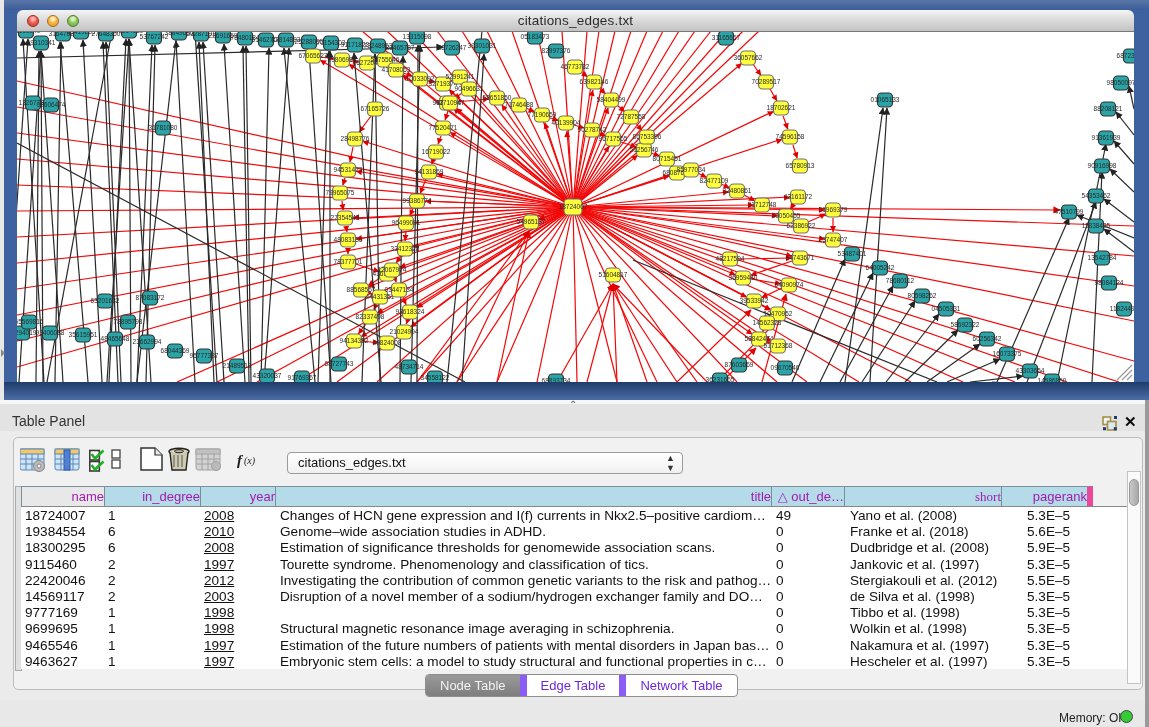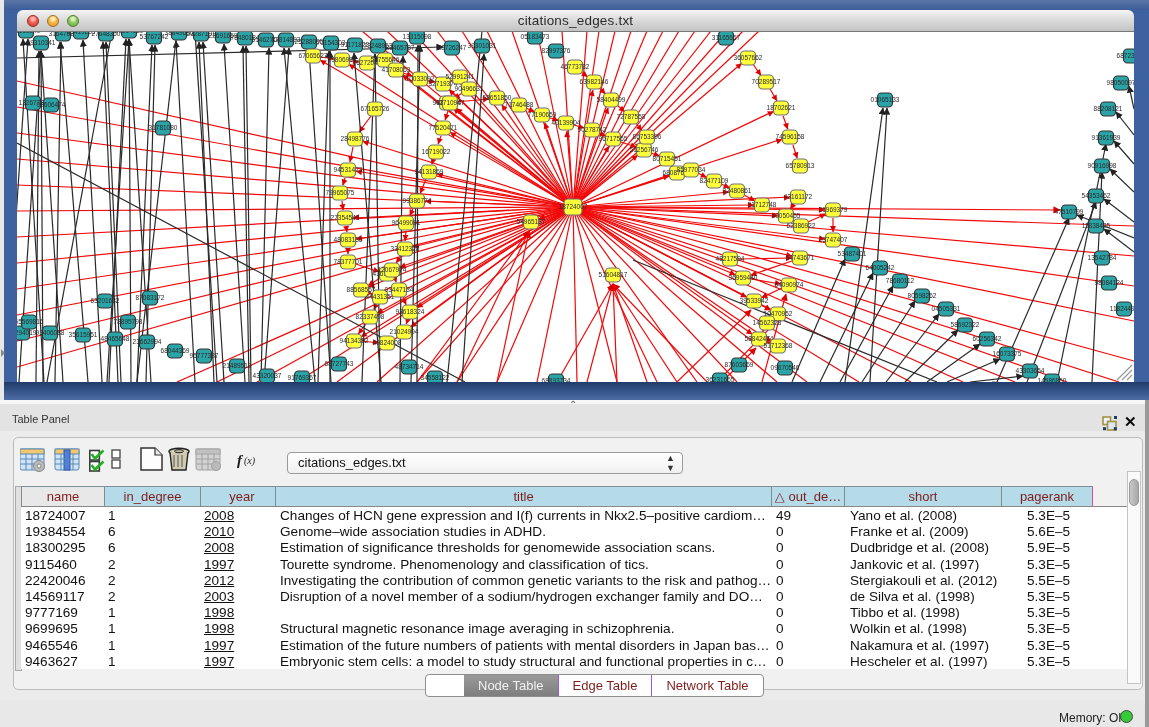--- a/index.html
+++ b/index.html
@@ -8,39 +8,39 @@
 #lstrip{position:absolute;left:0;top:0;width:4px;height:400px;background:#e8e8e8;z-index:5;}
 #titlebar{position:absolute;left:17px;top:10px;width:1117px;height:21px;background:linear-gradient(#f4f4f4,#dcdcdc 45%,#c3c3c3);border-radius:6px 6px 0 0;border-bottom:1px solid #777;z-index:3;}
 #titlebar .title{text-align:center;font-size:13.5px;font-weight:normal;color:#2a2a2a;line-height:21px;letter-spacing:0.2px;}
 .tl{position:absolute;top:5px;width:12px;height:12px;border-radius:50%;box-sizing:border-box;}
 .tl.red{left:9.5px;background:radial-gradient(circle at 50% 30%,#ffb0a8 0 18%,#ee6156 45%,#d3372b);border:1px solid #9a2a20;}
 .tl.yel{left:29.5px;background:radial-gradient(circle at 50% 30%,#ffe9b0 0 18%,#f6b645 45%,#e2982a);border:1px solid #9e6f1e;}
 .tl.grn{left:49.5px;background:radial-gradient(circle at 50% 30%,#d8f0b8 0 18%,#8cc863 45%,#6aaa3e);border:1px solid #527d2a;}
 #canvas{position:absolute;left:17px;top:31px;width:1117px;height:351px;background:#fff;overflow:hidden;z-index:2;}
 #tpanel{position:absolute;left:0;top:400px;width:1149px;height:327px;background:#ebebeb;}
 #tphead{position:absolute;left:0;top:0;width:1149px;height:31px;background:#e3e3e3;border-top:4px solid #f7f7f7;box-sizing:border-box;}
-#tphead .t{position:absolute;left:12px;top:9px;font-size:11px;color:#333;}
+#tphead .t{position:absolute;left:12px;top:9px;font-size:14px;color:#333;}
 #caret{position:absolute;left:569px;top:-5px;font-size:10px;color:#555;}
 #flicon{position:absolute;left:1102px;top:11px;width:16px;height:16px;}
 #xicon{position:absolute;left:1124px;top:9px;font-size:15px;font-weight:bold;color:#0a0a0a;}
 #tpbody{position:absolute;left:13px;top:37px;width:1130px;height:253px;background:#f1f1f1;border:1px solid #bcbcbc;border-radius:5px;box-sizing:border-box;}
 #toolbar{position:absolute;left:6px;top:9px;height:30px;}
 #combo{position:absolute;left:273px;top:14px;width:396px;height:22px;background:linear-gradient(#fff,#f0f0f0);border:1px solid #9a9a9a;border-radius:4px;box-sizing:border-box;font-size:13px;color:#111;line-height:20px;padding-left:10px;}
 #combo .ud{position:absolute;right:7px;top:0px;font-size:9px;color:#333;line-height:10px;text-align:center;}
 #thead{position:absolute;left:7px;top:48px;height:22px;}
-.th{position:absolute;top:0;height:22px;background:#b5dbe9;border:1px solid #7b8f98;border-right:none;box-sizing:border-box;text-align:center;font-size:13px;color:#7f1d1d;line-height:20px;}
+.th{position:absolute;top:0;height:22px;background:#b5dbe9;border:1px solid #7b8f98;border-right:none;box-sizing:border-box;text-align:right;font-size:13px;color:#a21caf;line-height:20px;}
 #tbl{position:absolute;left:7px;top:68px;width:1112px;height:162px;background:#fff;overflow:hidden;border-top:1px solid #888;}
 #gutter{position:absolute;left:1px;top:48px;width:5px;height:183px;background:#e0e0e0;border:1px solid #aaa;}
 .tr{position:relative;height:16.2px;font-size:13.6px;color:#111;white-space:nowrap;}
 .tr div{position:absolute;top:1px;}
 .c0{left:4px;} .c1{left:87px;} .c2{left:183px;text-decoration:underline;} .c3{left:259px;width:492px;overflow:hidden;text-overflow:ellipsis;white-space:nowrap;} .c4{left:755px;} .c5{left:829px;} .c6{left:1006px;}
 #sbar{position:absolute;left:1113px;top:33px;width:12px;height:211px;background:#fafafa;border:1px solid #c4c4c4;}
 #sbar .thumb{position:absolute;left:1px;top:7px;width:8px;height:25px;background:linear-gradient(90deg,#c8c8c8,#a8a8a8);border-radius:5px;border:1px solid #999;}
-#tabs{position:absolute;left:425px;top:274px;height:21px;display:flex;border:1px solid #8e8e8e;border-radius:4px;overflow:hidden;background:#fff;padding-left:38px;}
-.tab{font-size:13px;line-height:21px;padding:0 14px;color:#7f1d1d;border-left:1px solid #8b5cf6;}
+#tabs{position:absolute;left:425px;top:274px;height:21px;display:flex;border:1px solid #8e8e8e;border-radius:4px;overflow:hidden;background:#fff;}
+.tab{font-size:13px;line-height:21px;padding:0 14px;color:#6d28d9;border-left:7px solid #8b5cf6;}
 .tab.sel{background:linear-gradient(#9a9a9a,#7e7e7e);color:#f2f2f2;border-left:none;}
 #status{position:absolute;left:0;top:300px;width:1149px;height:27px;background:#e8e8e8;}
 #status .m{position:absolute;left:1059px;top:11px;font-size:12px;color:#222;}
 #status .dot{position:absolute;left:1120px;top:10px;width:13px;height:13px;border-radius:50%;background:#35cb35;border:1px solid #444;box-sizing:border-box;}
 #rstrip{position:absolute;right:0;top:400px;width:4px;height:327px;background:#9a9a9a;z-index:9;}
 </style></head><body>
 <div id="screen">
   <div id="desk"></div>
     <div id="desktop-band"></div>
     <div id="desk-bot"></div>
@@ -785,40 +785,40 @@
         </svg>
       </div>
       <div id="combo">citations_edges.txt<span class="ud">▲<br>▼</span></div>
       <div id="gutter"></div>
       <div id="thead">
         <div class="th" style="left:0px;width:83px;background:#e8e8e8;">name</div>
         <div class="th" style="left:83px;width:96px;">in_degree</div>
         <div class="th" style="left:179px;width:75px;padding-left:8px;">year</div>
         <div class="th" style="left:254px;width:496px;">title</div>
         <div class="th" style="left:750px;width:73px;">△ out_de…</div>
-        <div class="th" style="left:823px;width:157px;">short</div>
-        <div class="th" style="left:980px;width:92px;border-right:1px solid #ec4899;">pagerank</div>
+        <div class="th" style="left:823px;width:157px;font-family:Liberation Serif, serif;">short</div>
+        <div class="th" style="left:980px;width:92px;border-right:6px solid #ec4899;">pagerank</div>
       </div>
       <div id="tbl">
           <div class="tr">
             <div class="c0">18724007</div>
             <div class="c1">1</div>
             <div class="c2">2008</div>
             <div class="c3">Changes of HCN gene expression and I(f) currents in Nkx2.5–positive cardiomyocytes derived</div>
             <div class="c4">49</div>
             <div class="c5">Yano et al. (2008)</div>
             <div class="c6">5.3E–5</div>
           </div>
 <div class="tr">
             <div class="c0">19384554</div>
             <div class="c1">6</div>
             <div class="c2">2010</div>
             <div class="c3">Genome–wide association studies in ADHD.</div>
             <div class="c4">0</div>
-            <div class="c5">Franke et al. (2009)</div>
+            <div class="c5">Franke et al. (2018)</div>
             <div class="c6">5.6E–5</div>
           </div>
 <div class="tr">
             <div class="c0">18300295</div>
             <div class="c1">6</div>
             <div class="c2">2008</div>
             <div class="c3">Estimation of significance thresholds for genomewide association scans.</div>
             <div class="c4">0</div>
             <div class="c5">Dudbridge et al. (2008)</div>
             <div class="c6">5.9E–5</div>

